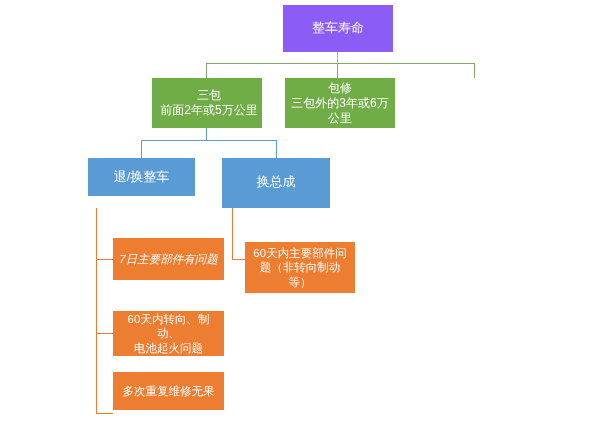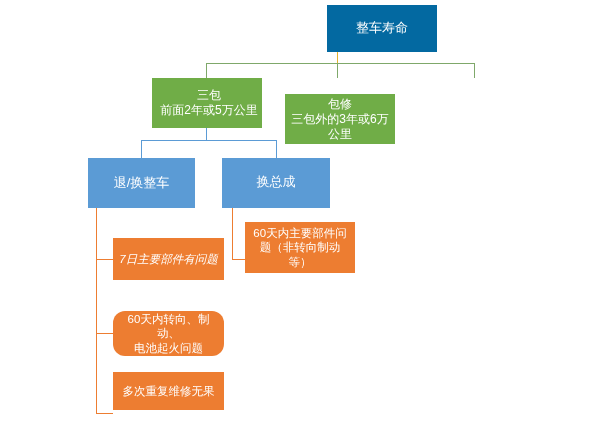--- a/index.html
+++ b/index.html
@@ -24,23 +24,22 @@
     display: flex;
     align-items: center;
     justify-content: center;
     text-align: center;
     color: #ffffff;
     line-height: 1.25;
     padding: 2px 4px;
     white-space: pre-line;
   }
   .node-root {
-    background: #0369a1;
+    background: #8b5cf6;
     font-size: 13px;
-    margin-left: 44px;
   }
   .node-level1 {
     background: #70AD47;
     font-size: 12px;
   }
   .node-level2 {
     background: #5B9BD5;
     font-size: 13px;
   }
   .node-leaf {
@@ -83,28 +82,28 @@
   <div class="conn conn-h c-orange" style="left:96px; top:333px; width:17px;"></div>
   <div class="conn conn-h c-orange" style="left:96px; top:413px; width:17px;"></div>
 
   <div class="conn conn-v c-orange" style="left:232px; top:208px; height:51px;"></div>
   <div class="conn conn-h c-orange" style="left:232px; top:259px; width:13px;"></div>
 
   <div class="node node-root" style="left:283px; top:5px; width:110px; height:47px;">整车寿命</div>
 
   <div class="node node-level1" style="left:152px; top:78px; width:110px; height:50px;padding-left:8px;">三包
 前面2年或5万公里</div>
-  <div class="node node-level1" style="left:285px; top:94px; width:110px; height:50px;">包修
+  <div class="node node-level1" style="left:285px; top:78px; width:110px; height:50px;">包修
 三包外的3年或6万
 公里</div>
 
-  <div class="node node-level2" style="left:88px; top:158px; width:107px; height:50px;">退/换整车</div>
+  <div class="node node-level2" style="left:88px; top:158px; width:107px; height:38px;">退/换整车</div>
   <div class="node node-level2" style="left:222px; top:158px; width:108px; height:50px;font-family:Liberation Mono, monospace;">换总成</div>
 
   <div class="node node-leaf" style="left:113px; top:238px; width:111px; height:42px;font-style:italic;">7日主要部件有问题</div>
-  <div class="node node-leaf" style="left:113px; top:311px; width:111px; height:45px;border-radius:12px;">60天内转向、制动、
+  <div class="node node-leaf" style="left:113px; top:311px; width:111px; height:45px;">60天内转向、制动、
 电池起火问题</div>
   <div class="node node-leaf" style="left:113px; top:372px; width:111px; height:38px;">多次重复维修无果</div>
 
-  <div class="node node-leaf" style="left:245px; top:222px; width:110px; height:51px;">60天内主要部件问
+  <div class="node node-leaf" style="left:245px; top:242px; width:110px; height:51px;">60天内主要部件问
 题（非转向制动等）</div>
 
 </div>
 
 </body></html>

